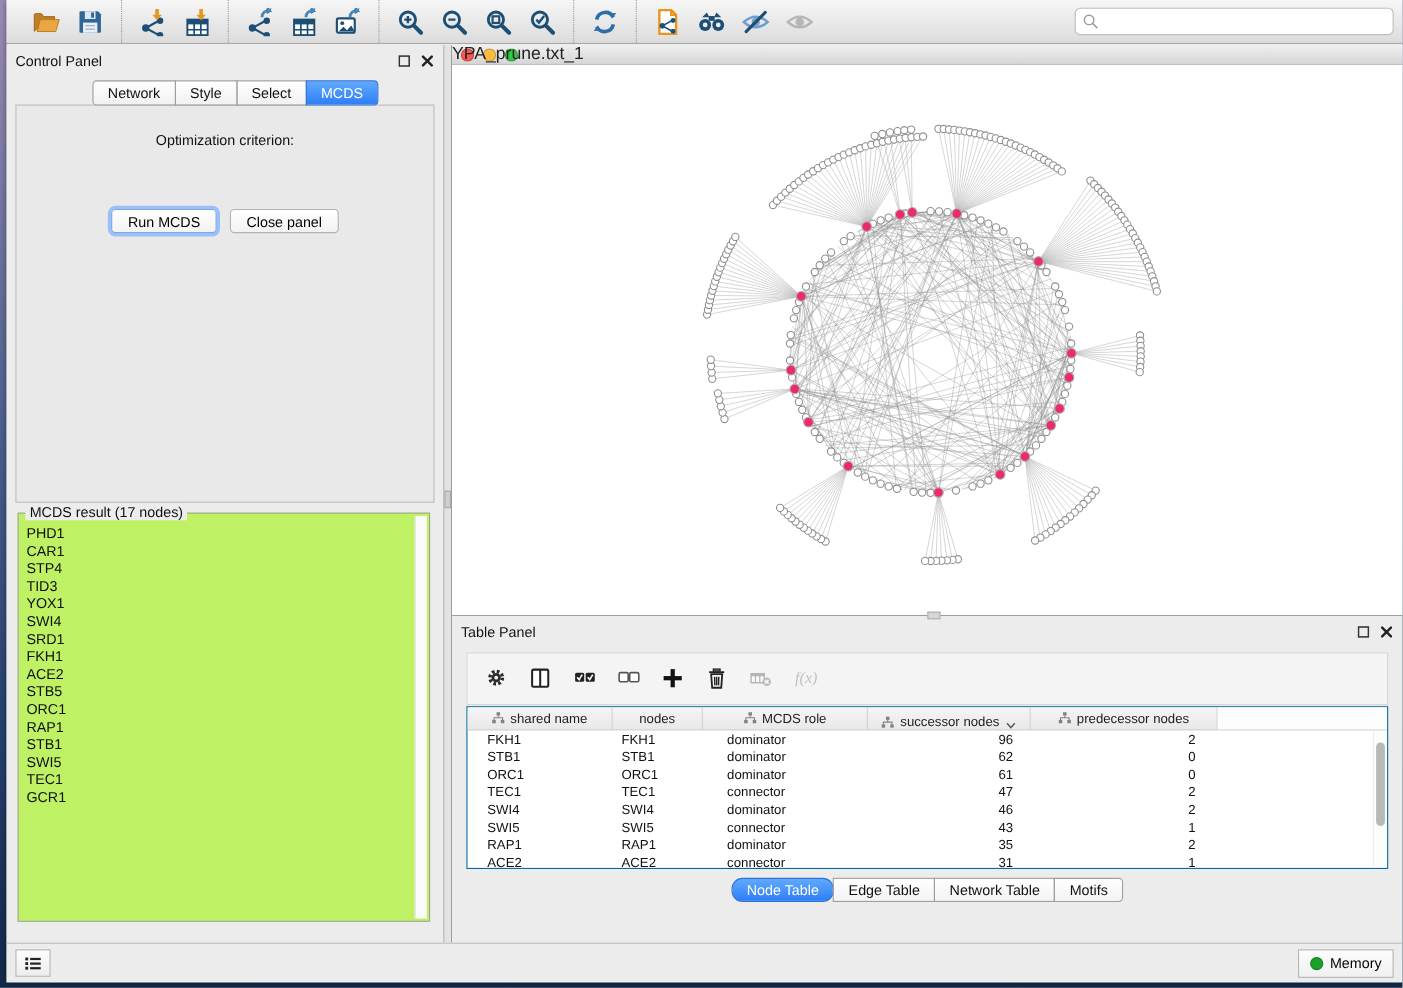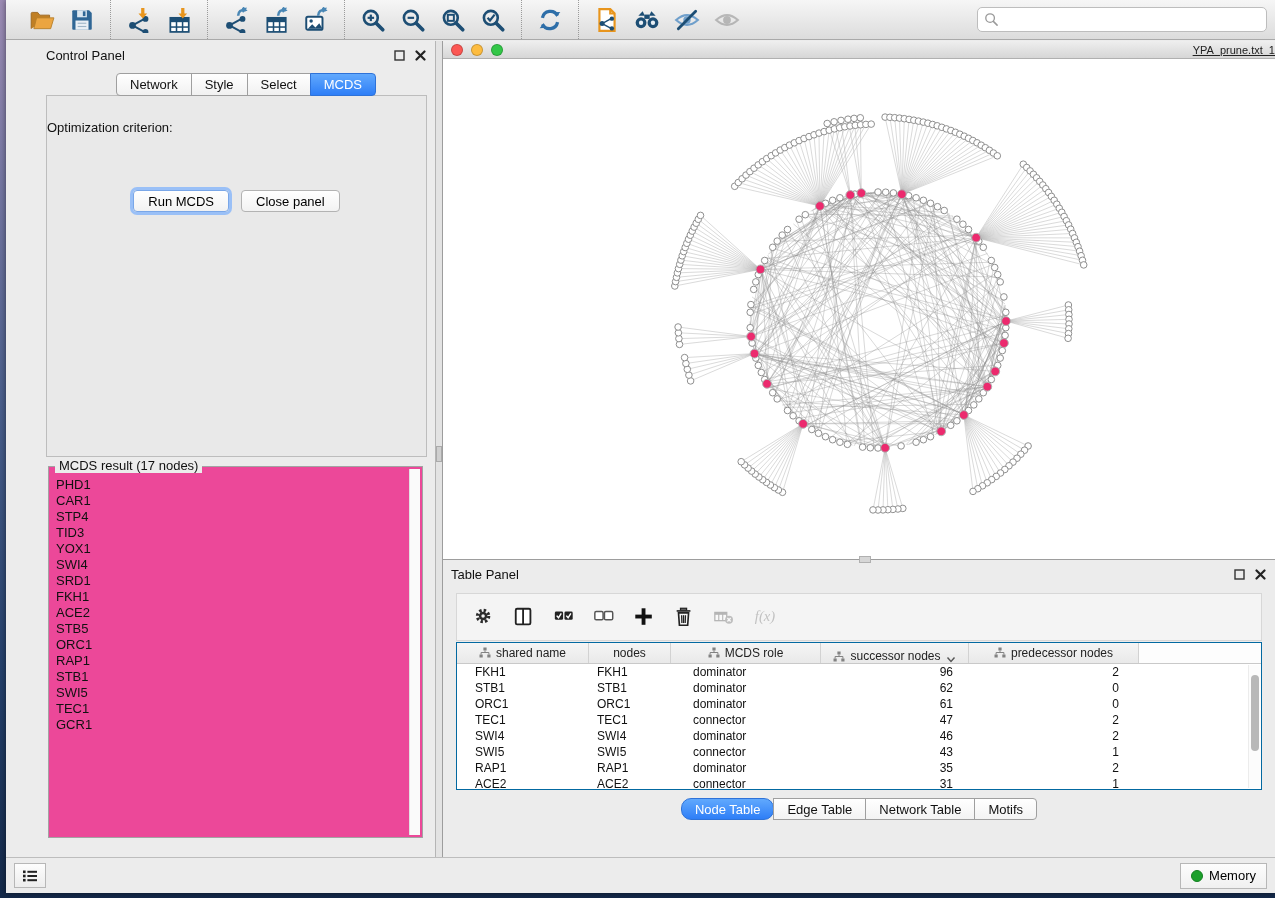--- a/index.html
+++ b/index.html
@@ -19,65 +19,65 @@
   .tb-group + .tb-group { border-left:1px dotted #9a9a9a; }
   .tb-btn { width:40px; height:32px; border:none; background:transparent; display:flex; align-items:center; justify-content:center; cursor:pointer; }
   .tb-btn svg { width:26px; height:26px; }
   .tb-btn.disabled { opacity:.55; filter:grayscale(1); }
   .search-wrap { margin-left:auto; position:relative; }
   .search-input { width:290px; height:25px; border:1px solid #bdbdbd; border-radius:5px; background:#fff; padding:0 8px 0 26px; font-size:13px; outline:none; }
   .search-icon { position:absolute; left:7px; top:5px; width:15px; height:15px; }
 
   
   .main { position:absolute; top:41px; left:0; right:0; bottom:36px; display:flex; }
-  .control-panel { width:397px; background:#ececec; position:relative;margin-left:32px; }
+  .control-panel { width:397px; background:#ececec; position:relative; }
   .v-splitter { width:8px; background:#e3e3e3; border-left:1px solid #b5b5b5; border-right:1px solid #9d9d9d; position:relative; }
   .v-splitter .handle { position:absolute; top:405px; left:0; width:6px; height:16px; background:#cfcfcf; border:1px solid #aaa; }
   .right-col { flex:1; display:flex; flex-direction:column; min-width:0; }
 
   
   .panel-head { height:28px; display:flex; align-items:center; padding:0 8px; }
   .panel-title { font-size:13px; color:#111; }
   .panel-head .win-btns { margin-left:auto; display:flex; gap:8px; }
   .win-btn { width:13px; height:13px; background:transparent; border:none; padding:0; cursor:pointer; display:flex; align-items:center; justify-content:center; }
 
   .seg-tabs { position:absolute; left:78px; top:32px; display:flex; z-index:3; }
   .seg-tab { height:23px; padding:0 13px; background:linear-gradient(#fff,#f1f1f1); border:1px solid #9f9f9f; margin-left:-1px;
     font-size:13px; display:flex; align-items:center; cursor:pointer; color:#111; }
   .seg-tab:first-child { border-radius:4px 0 0 4px; margin-left:0; }
   .seg-tab:last-child { border-radius:0 4px 4px 0; }
   .seg-tab.sel { background:linear-gradient(#61a9fd,#2e7ef7); color:#fff; border-color:#2e72d8; }
 
   .cp-content { position:absolute; left:8px; right:8px; top:54px; height:362px; background:#e9e9e9; border:1px solid #bdbdbd; }
-  .opt-label { margin-top:24px; font-size:13px; }
+  .opt-label { text-align:center; margin-top:24px; font-size:13px; }
   .popup { position:absolute; left:36px; right:40px; top:56px; height:23px; background:#fff; border:1px solid #b3b3b3; border-radius:4px;
     font-size:13px; display:flex; align-items:center; padding-left:9px; cursor:pointer;
     box-shadow:0 1px 1px rgba(0,0,0,.08); }
   .popup .cap { position:absolute; right:-1px; top:-1px; bottom:-1px; width:19px; border-radius:0 4px 4px 0;
     background:linear-gradient(#6cb0fe,#2e7ef7); display:flex; flex-direction:column; align-items:center; justify-content:center; gap:1px; }
   .popup .cap svg { width:9px; height:6px; }
   .cp-buttons { position:absolute; top:94px; left:0; right:0; display:flex; justify-content:center; gap:12px; }
   .mac-btn { height:22px; padding:0 14px; background:linear-gradient(#ffffff,#f2f2f2); border:1px solid #b3b3b3; border-radius:4px;
     font-size:13px; cursor:pointer; }
   .mac-btn.focused { box-shadow:0 0 0 3px rgba(112,170,255,.65); border-color:#7aa7e8; }
 
-  .groupbox { position:absolute; left:10px; right:12px; top:425px; height:372px; border:1px solid #a3a3a3; background:#ec4899; }
+  .groupbox { position:absolute; left:10px; right:12px; top:425px; height:372px; border:1px solid #a3a3a3; background:#bef264; }
   .groupbox .legend { position:absolute; top:-9px; left:6px; background:#ececec; padding:0 4px; font-size:13px; }
   .mcds-list { position:absolute; inset:2px 13px 2px 2px; overflow:hidden; font-size:13px; line-height:16px; padding:8px 0 0 5px; }
   .mcds-list div { cursor:default; }
   .list-scroll { position:absolute; top:2px; bottom:2px; right:2px; width:11px; background:#fafafa; border-left:1px solid #e2e2e2; }
 
   
   .net-window { height:519px; display:flex; flex-direction:column; border-bottom:1px solid #9d9d9d; background:#fff; }
   .titlebar { height:18px; background:linear-gradient(#efefef,#d6d6d6); border-bottom:1px solid #b0b0b0; position:relative;
     display:flex; align-items:center; }
   .lights { display:flex; gap:8px; margin-left:8px; }
   .light { width:12px; height:12px; border-radius:50%; border:.5px solid rgba(0,0,0,.2); padding:0; cursor:pointer; }
   .light.red { background:#fc5753; } .light.yellow { background:#fdbc40; } .light.green { background:#33c748; }
-  .net-title { position:absolute; left:0; right:0; text-align:right; font-size:11px; color:#222;text-decoration:underline; }
+  .net-title { position:absolute; left:0; right:0; text-align:left; font-size:16px; color:#222; }
   .net-view { flex:1; background:#fff; position:relative; overflow:hidden; }
   .net-view svg { position:absolute; left:0; top:0; }
 
   
   .h-splitter-handle { position:absolute; left:50%; top:-4px; width:12px; height:7px; background:#d6d6d6; border:1px solid #b0b0b0; z-index:5; }
   .table-panel { flex:1; background:#ececec; position:relative; }
   .tp-toolbar { position:absolute; left:13px; right:13px; top:33px; height:48px; background:#f4f4f4; border:1px solid #d7d7d7;
     display:flex; align-items:center; padding:0 10px; gap:6px; }
   .tp-btn { width:34px; height:34px; border:none; background:transparent; display:flex; align-items:center; justify-content:center; cursor:pointer; }
   .tp-btn svg { width:22px; height:22px; }

